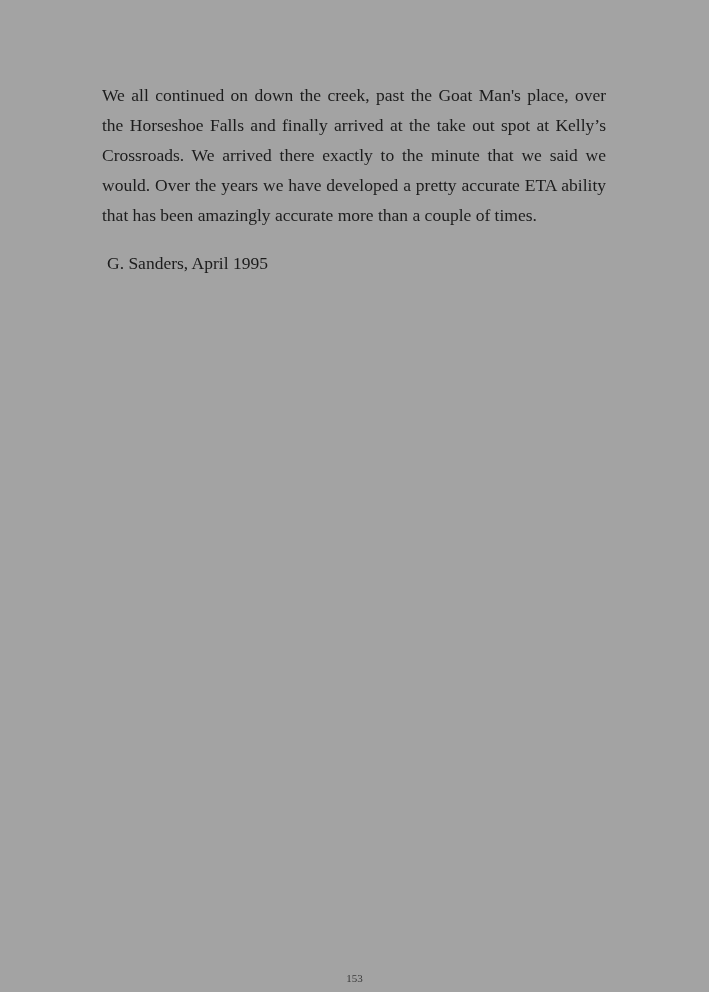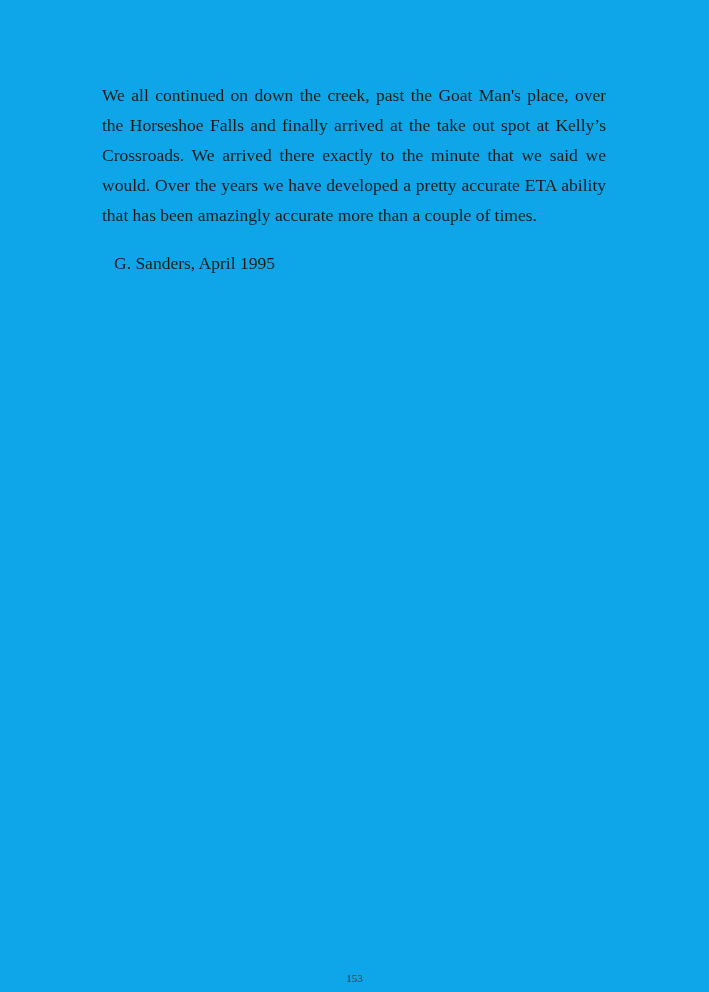--- a/index.html
+++ b/index.html
@@ -14,41 +14,41 @@
     font-family: "Liberation Serif", serif;
     color: #1a1a1a;
     overflow: hidden;
   }
   .page {
     position: absolute;
     left: 0;
     top: 0;
     width: 709px;
     height: 992px;
-    background: #0ea5e9;
+    background: #a3a3a3;
   }
   .content {
     position: absolute;
     left: 102px;
     top: 80px;
     width: 504px;
   }
   .body-paragraph {
     font-size: 17.5px;
     line-height: 30px;
     text-align: justify;
     text-justify: inter-word;
     margin: 0 0 18px 0;
     color: #1c1c1c;
   }
   .signature-paragraph {
     font-size: 17.5px;
     line-height: 30px;
     text-align: left;
-    margin: 12px;
+    margin: 5px;
     color: #1c1c1c;
   }
   .page-number {
     position: absolute;
     left: 0;
     top: 940px;
     width: 709px;
     text-align: center;
     font-size: 11px;
     color: #3a3a3a;

